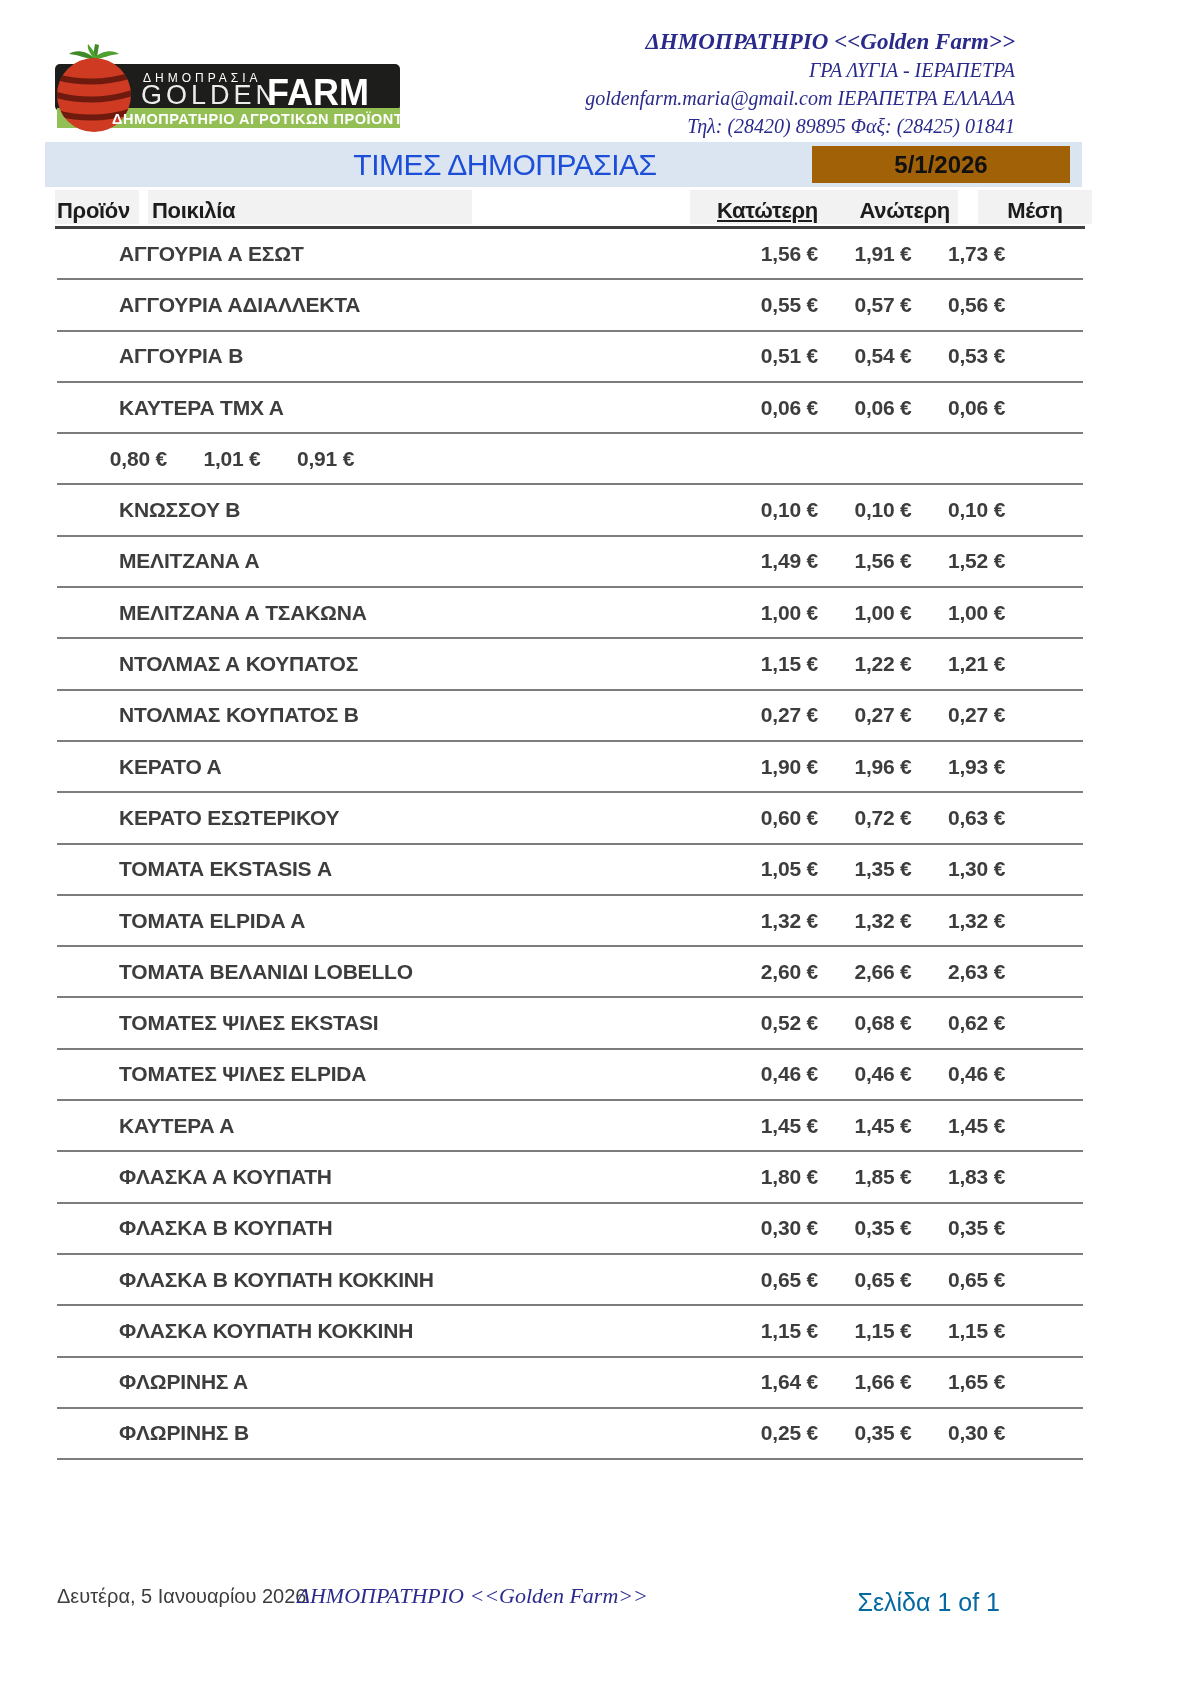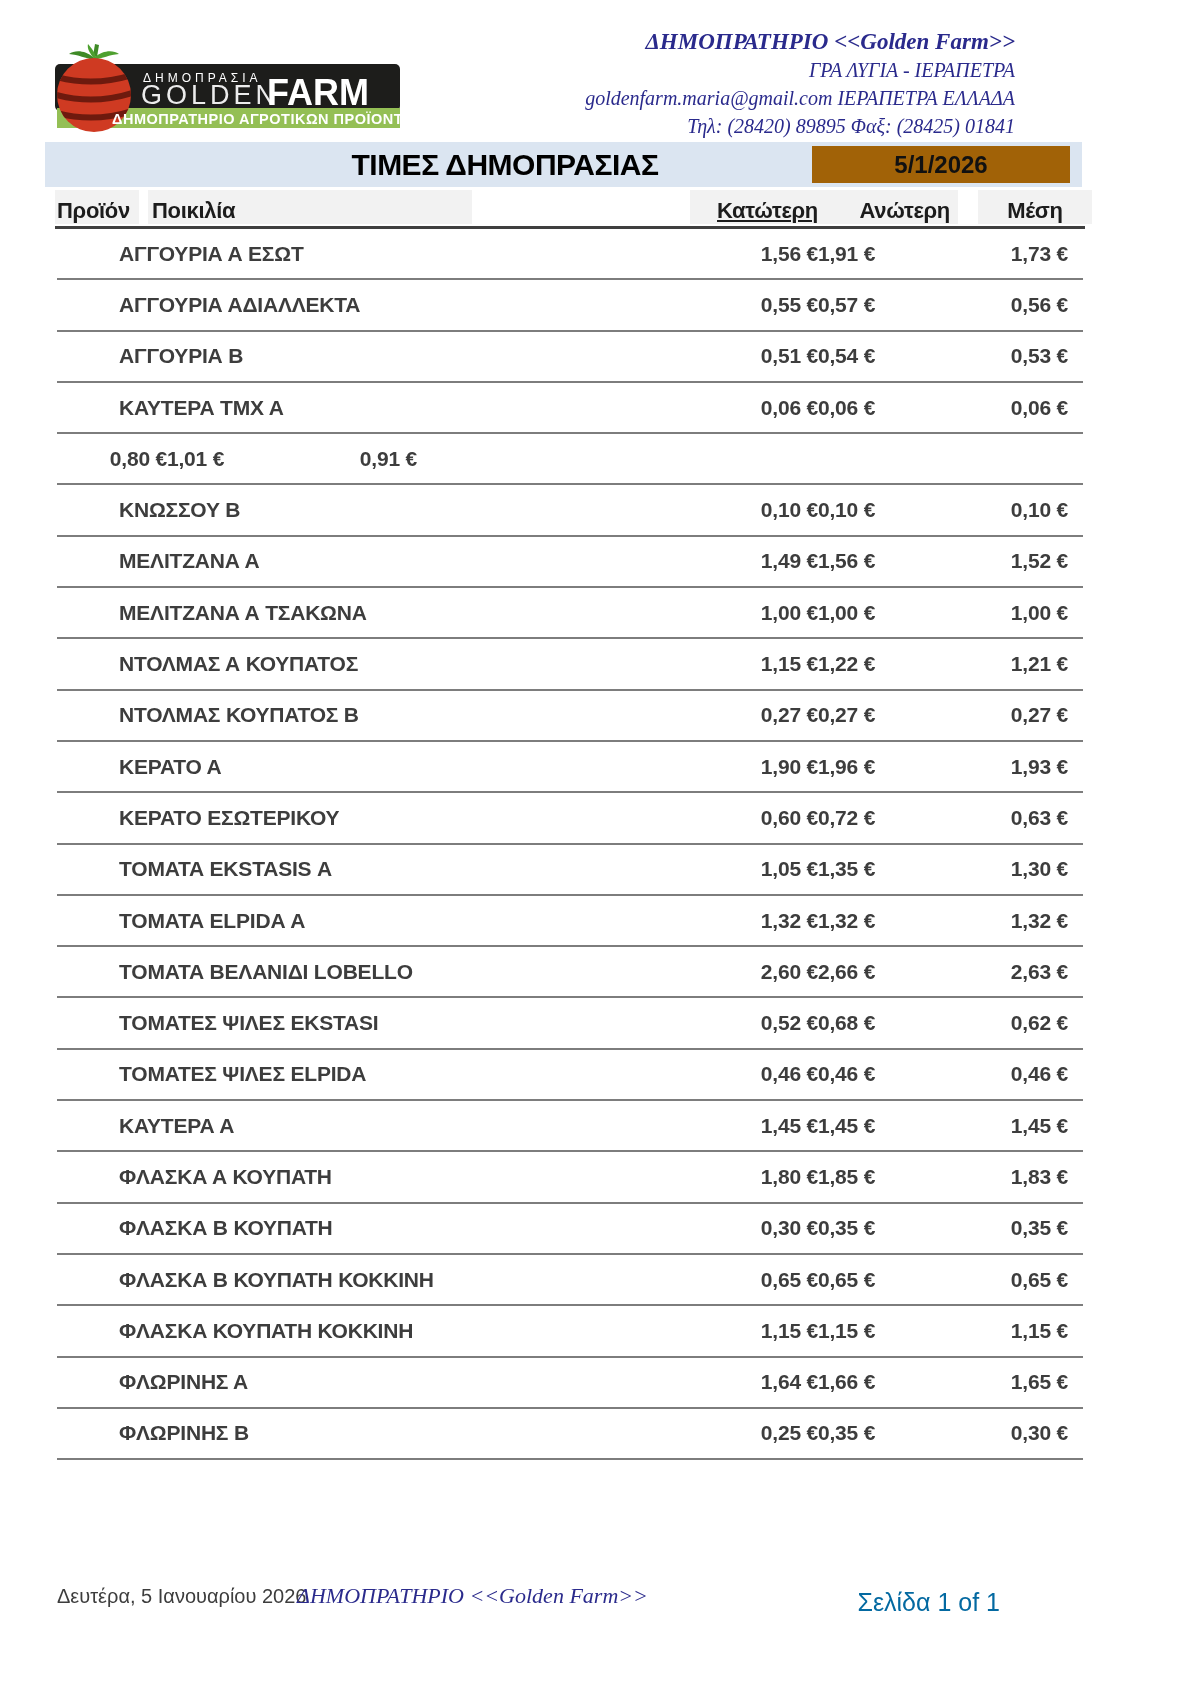--- a/index.html
+++ b/index.html
@@ -20,21 +20,21 @@
     text-align:right;color:#2a2a8c;
     font-family:"Liberation Serif",serif;font-style:italic;
     line-height:28px;font-size:20px;
   }
   .contact .c-line1{font-size:23px;font-weight:bold;}
 
   
   .title-band{position:absolute;left:45px;top:142px;width:1037px;height:45px;background:#dbe5f1;}
   .title-label{
     position:absolute;left:0;top:6px;width:920px;text-align:center;
-    font-size:30px;font-weight:bold;color:#000000;letter-spacing:-0.5px;
+    font-size:30px;font-weight:normal;color:#1d4ed8;letter-spacing:-0.5px;
   }
   .date-box{
     position:absolute;left:767px;top:4px;width:258px;height:37px;background:#a16207;
     display:flex;align-items:center;justify-content:center;
     font-size:24px;font-weight:bold;color:#111;
   }
 
   
   .col-headers{position:absolute;left:0;top:190px;width:1200px;height:36px;
     font-size:22px;font-weight:bold;color:#1c1c1c;letter-spacing:-0.3px;}
@@ -50,22 +50,22 @@
   
   .rows{position:absolute;left:57px;top:229px;width:1026px;}
   .row{
     height:51.3px;box-sizing:border-box;
     border-bottom:2px solid #7d7d7d;
     display:flex;align-items:center;
     font-size:21px;font-weight:bold;color:#3d3d3d;letter-spacing:-0.2px;
   }
   .cell-name{flex:1;padding-left:62px;white-space:nowrap;}
   .cell-min{width:110px;text-align:right;white-space:nowrap;}
-  .cell-max{width:130px;text-align:left;white-space:nowrap;}
-  .cell-avg{width:120px;text-align:right;white-space:nowrap;}
+  .cell-max{width:130px;text-align:center;white-space:nowrap;}
+  .cell-avg{width:120px;white-space:nowrap;}
   .cell-sp{width:15px;}
 
   
   .footer-date{position:absolute;left:57px;top:1585px;font-size:20px;color:#3d3d3d;}
   .footer-company{
     position:absolute;left:297px;top:1583px;
     font-family:"Liberation Serif",serif;font-style:italic;
     font-size:22px;color:#2a2a8c;white-space:nowrap;
   }
   .footer-page{position:absolute;right:200px;top:1588px;font-size:25px;color:#0369a1;}

